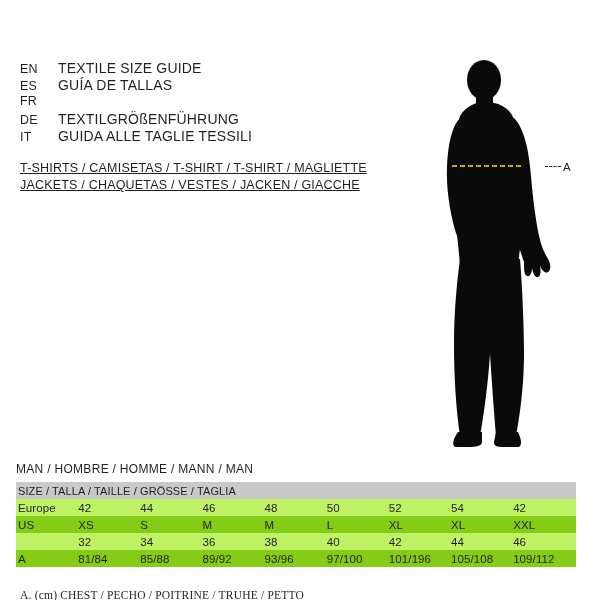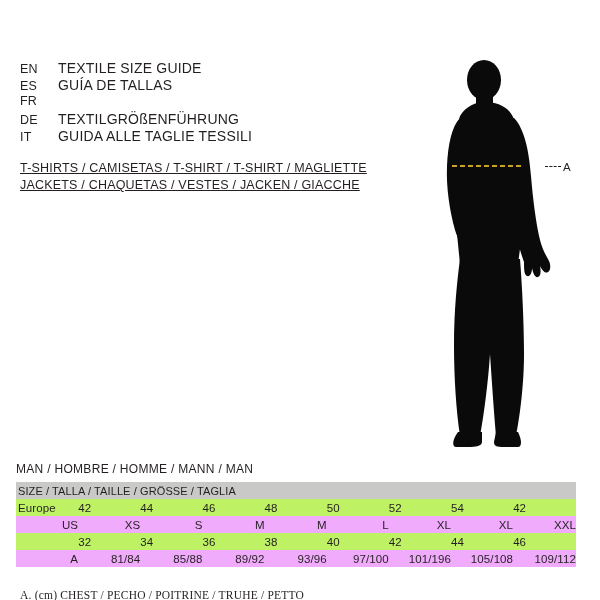--- a/index.html
+++ b/index.html
@@ -117,22 +117,21 @@
   }
   .row-head td {
     background: #c9cac8;
     font-size: 11px;
     letter-spacing: 0.2px;
   }
   .row-alt td {
     background: #bef264;
   }
   .row-white td {
-    background: #f0abfc;
-    text-align: right;
+    background: #84cc16;
   }
   .c-label {
     width: 86px;
     padding-left: 2px !important;
   }
   .c-val {
     width: 67px;
     text-align: left;
   }
   .footnote {

